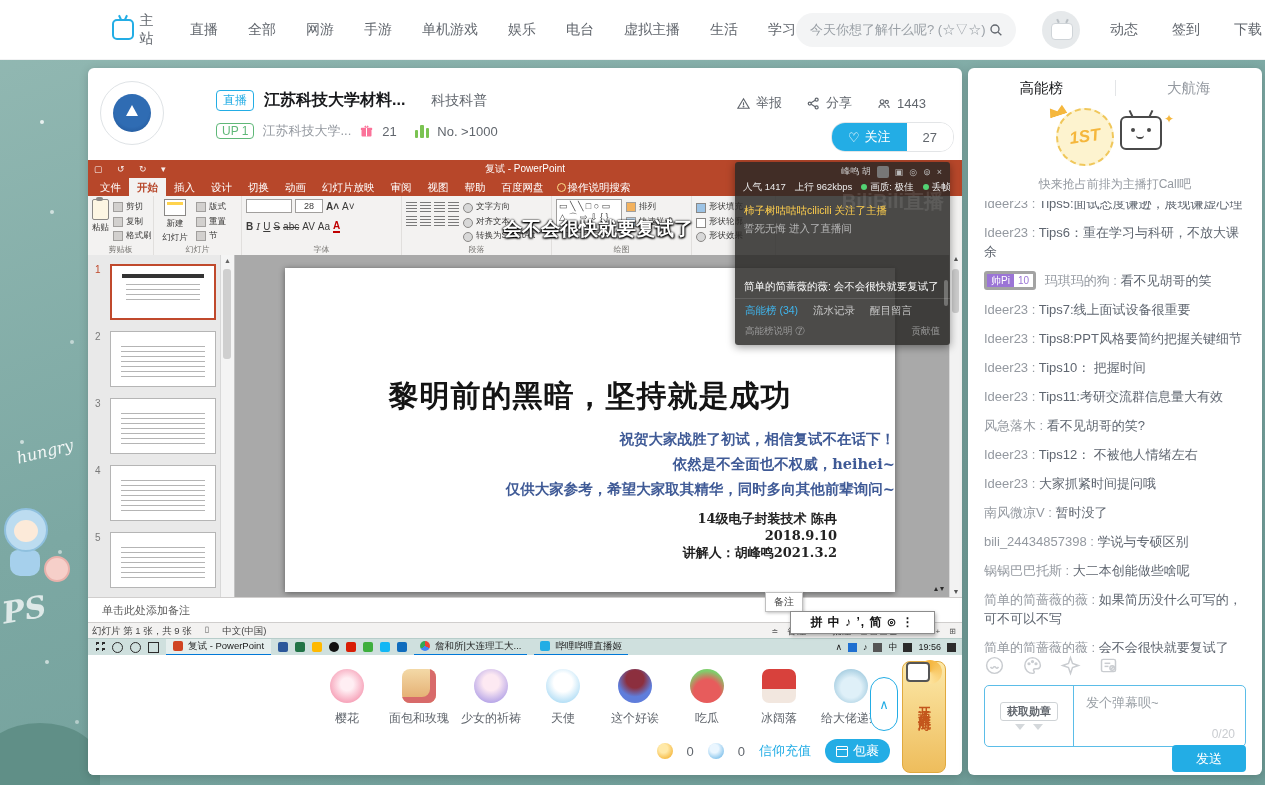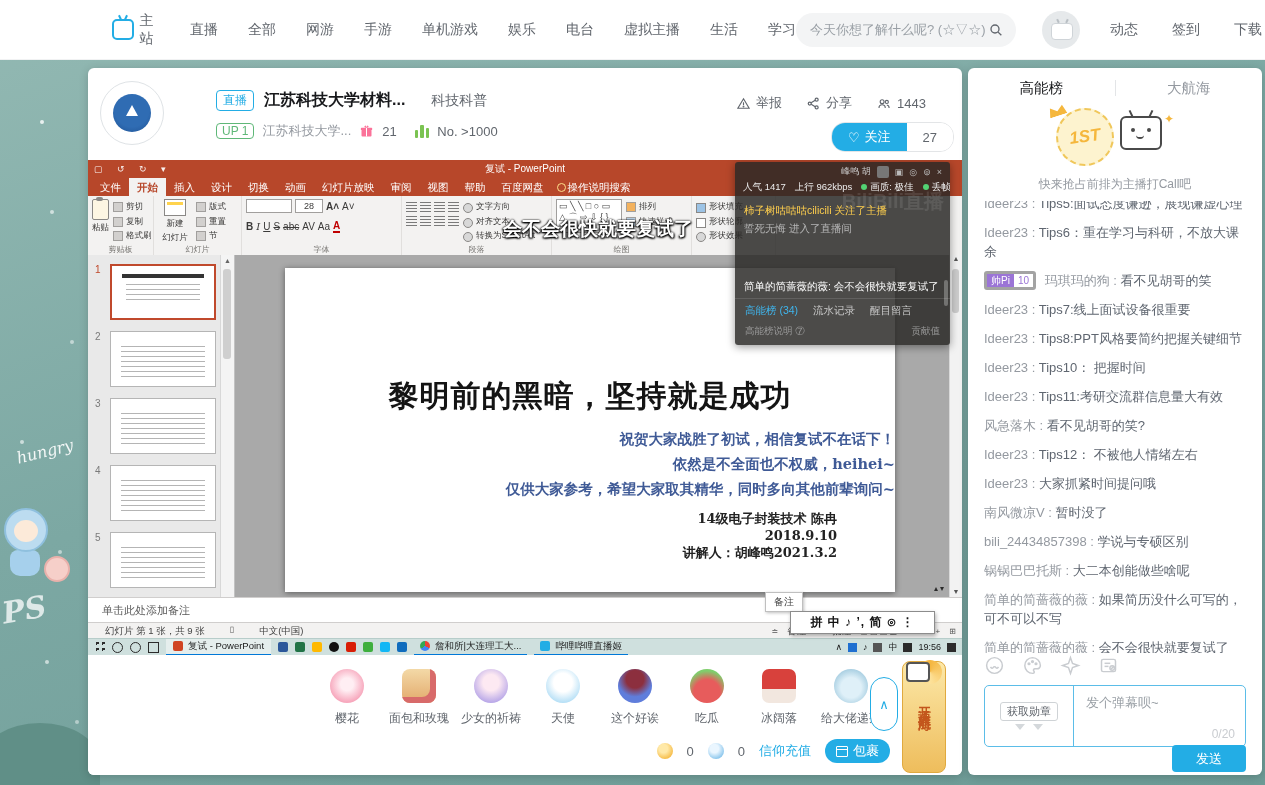--- a/index.html
+++ b/index.html
@@ -121,21 +121,21 @@
   .sa-scroll .dn{position:absolute;bottom:2px;left:0;right:0;}
   .sl-nav{position:absolute;right:16px;bottom:4px;font-size:8px;color:#2a2a2a;letter-spacing:2px;}
   .danmaku{position:absolute;left:147px;top:56px;width:726px;text-align:center;font-size:19px;font-weight:700;color:#fff;
            text-shadow:0 0 2px #000,1px 1px 2px #000,-1px 1px 2px #000;z-index:4;pointer-events:none;}
   .notes{position:absolute;top:437px;left:0;right:0;height:25px;background:#fff;border-top:1px solid #d0cecd;
          font-size:11px;color:#595959;line-height:25px;padding-left:14px;box-sizing:border-box;}
   .notes-tip{position:absolute;left:677px;top:432px;background:#fff;border:1px solid #bfbfbf;box-shadow:1px 1px 3px rgba(0,0,0,.25);
              font-size:10px;color:#444;padding:2px 8px;z-index:6;}
   .statusbar{position:absolute;top:462px;left:0;right:0;height:16px;background:#f3f2f1;border-top:1px solid #d0cecd;
              display:flex;align-items:center;font-size:9.5px;color:#444;}
-  .statusbar .lft{display:flex;gap:25px;padding-left:17px;align-items:flex-start;}
+  .statusbar .lft{display:flex;gap:13px;padding-left:4px;align-items:flex-start;}
   .statusbar .rgt{margin-left:auto;display:flex;gap:9px;padding-right:6px;align-items:center;}
   .statusbar .glyph{font-size:8px;color:#555;}
   .taskbar{position:absolute;top:478px;left:0;right:0;height:17px;background:#cfe0de;border-top:1px solid #b7cdca;
            display:flex;align-items:center;font-size:9.5px;color:#1b1b1b;gap:7px;padding:0 6px;box-sizing:border-box;}
   .tb-ic{width:11px;height:11px;flex:0 0 auto;}
   .tb-start{background:conic-gradient(#2b2b2b 0 25%,transparent 0 0) 0 0/5px 5px,conic-gradient(#2b2b2b 0 25%,transparent 0 0) 6px 0/5px 5px,
             conic-gradient(#2b2b2b 0 25%,transparent 0 0) 0 6px/5px 5px,conic-gradient(#2b2b2b 0 25%,transparent 0 0) 6px 6px/5px 5px;
             background-repeat:no-repeat;}
   .tb-circ{border:1.5px solid #2b2b2b;border-radius:50%;box-sizing:border-box;}
   .tb-task{border:1.5px solid #2b2b2b;box-sizing:border-box;}
@@ -229,21 +229,21 @@
   .smsg.idx0{margin-top:-7px;}
   .suser{color:#9499a0;} .suser::after{content:" : ";color:#9499a0;}
   .stext{color:#5f6670;}
   .sbadge{display:inline-flex;border:3px solid #a3a3a3;border-radius:3px;overflow:hidden;font-size:10px;line-height:13px;
           vertical-align:1px;margin-right:5px;}
   .sbadge i{font-style:normal;background:#9b74d6;color:#fff;padding:0 4px;}
   .sbadge b{font-weight:normal;color:#9b74d6;background:#fff;padding:0 4px;}
   .side-icons{display:flex;gap:17px;padding-left:16px;align-items:center;height:24px;}
   .side-input{margin:8px 16px 0;height:60px;border:1.5px solid #5bbde8;border-radius:5px;display:flex;overflow:hidden;}
   .si-left{width:88px;border-right:1.5px solid #5bbde8;display:flex;flex-direction:column;align-items:center;justify-content:center;gap:3px;}
-  .medal-chip{border:1px solid #cfd3d6;border-radius:3px;font-size:11px;color:#61666d;padding:1px 6px;}
+  .medal-chip{border:1px solid #cfd3d6;border-radius:3px;font-size:11px;color:#61666d;padding:1px 6px;font-weight:bold;}
   .medal-tris{display:flex;gap:8px;}
   .medal-tris i{width:0;height:0;border-left:5px solid transparent;border-right:5px solid transparent;border-top:6px solid #d4d8db;}
   .si-right{flex:1;position:relative;}
   .si-right input{position:absolute;left:10px;top:8px;right:10px;border:0;outline:0;font-size:13px;color:#61666d;background:transparent;}
   .si-right input::placeholder{color:#9aa0a6;}
   .si-count{position:absolute;right:10px;bottom:5px;font-size:12px;color:#c9ccd0;}
   .send-btn{position:absolute;right:16px;top:677px;width:74px;height:27px;background:#23ade5;border-radius:4px;color:#fff;
             font-size:13px;display:flex;align-items:center;justify-content:center;cursor:pointer;}
   svg.ic{display:block;}
 </style>

